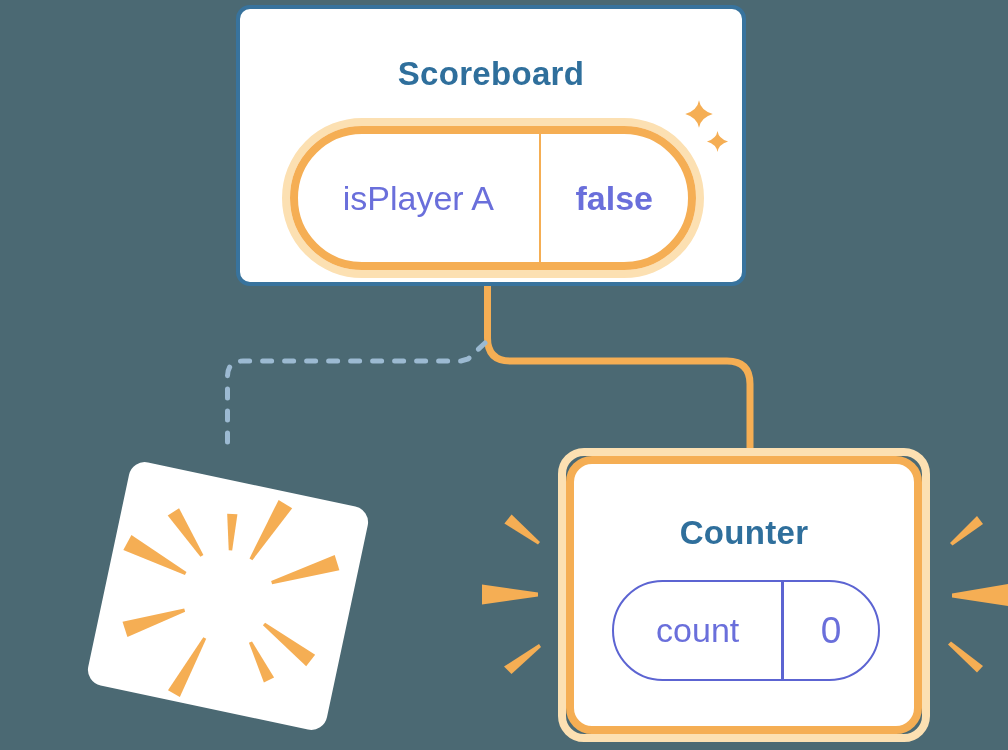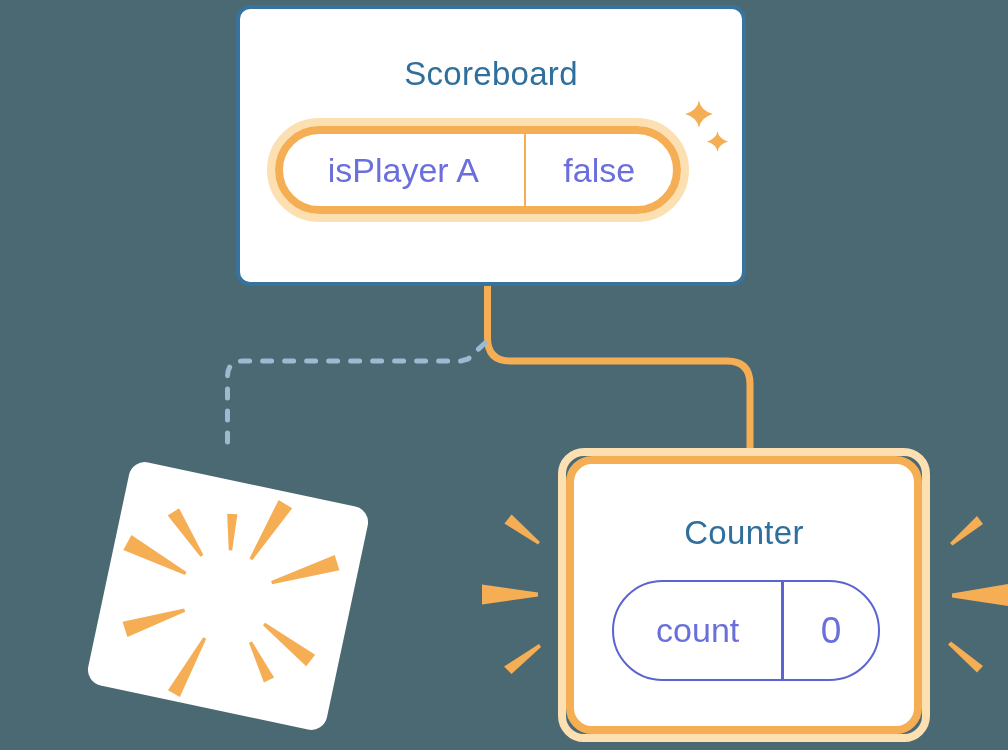--- a/index.html
+++ b/index.html
@@ -10,27 +10,27 @@
   *{margin:0;padding:0;box-sizing:border-box}
   html,body{width:100%;height:100%}
   body{font-family:"Liberation Sans",sans-serif;background:var(--background);}
   .stage{position:relative;width:1008px;height:750px;background:var(--background);overflow:hidden}
   .layer{position:absolute;left:0;top:0;width:100%;height:100%}
   .connectors{z-index:1}
   .card{position:absolute;z-index:2;background:var(--card-white)}
 
   
   .scoreboard{left:236px;top:5px;width:510px;height:281px;border:4px solid var(--blue-border);border-radius:14px}
-  .comp-title{width:100%;text-align:center;font-size:33px;font-weight:400;color:var(--title-blue);letter-spacing:.3px}
+  .comp-title{width:100%;text-align:center;font-size:33px;font-weight:700;color:var(--title-blue);letter-spacing:.3px}
   .scoreboard .comp-title{position:absolute;top:46px;left:0}
-  .pill-outer{position:absolute;left:27px;top:109px;width:422px;height:104px;border:8px solid var(--orange-light);border-radius:999px}
+  .pill-outer{position:absolute;left:42px;top:109px;width:422px;height:160px;border:8px solid var(--orange-light);border-radius:999px}
   .pill-mid{width:100%;height:100%;border:8px solid var(--orange);border-radius:999px;background:var(--card-white);display:flex;align-items:stretch;overflow:hidden}
   .pill-cell{display:flex;align-items:center;justify-content:center;font-size:34px;color:var(--purple)}
   .pill-cell.key{flex:1 1 62%}
-  .pill-cell.val{flex:1 1 38%;font-weight:400}
+  .pill-cell.val{flex:1 1 38%;font-weight:700}
   .pill-divider{width:2px;background:var(--orange);align-self:stretch}
   .sparkle{position:absolute;z-index:3}
   .sparkle.big{left:444px;top:90px;width:30px;height:30px}
   .sparkle.small{left:466px;top:121px;width:23px;height:23px}
 
   
   .counter-outer{left:558px;top:448px;width:372px;height:294px;border:8px solid var(--orange-light);border-radius:26px;background:transparent}
   .counter-inner{width:100%;height:100%;border:8px solid var(--orange);border-radius:26px;background:var(--card-white);position:relative}
   .counter-inner .comp-title{position:absolute;top:50px;left:0}
   .count-pill{position:absolute;left:38px;top:116px;width:268px;height:101px;border:2.5px solid var(--purple-deep);border-radius:999px;background:var(--card-white);display:flex;overflow:hidden}

